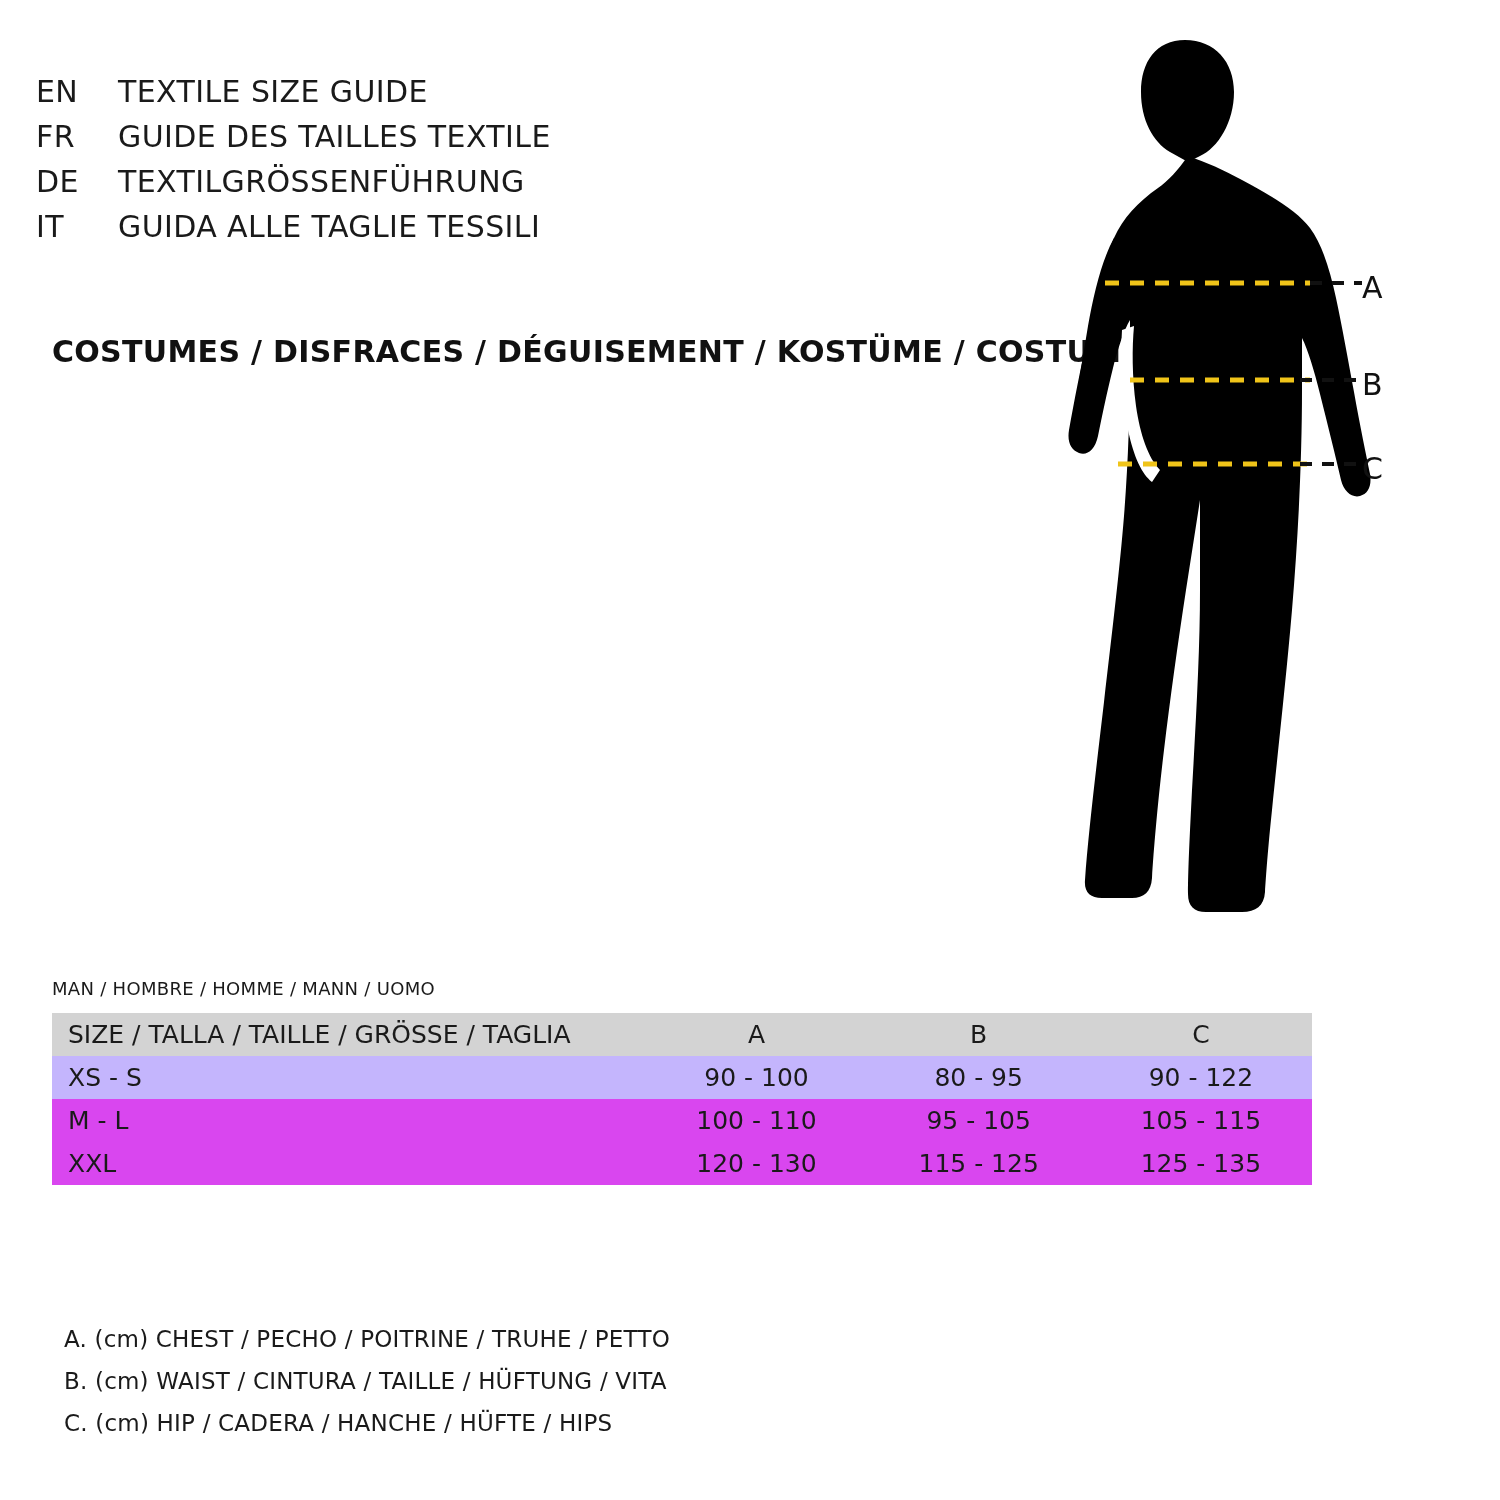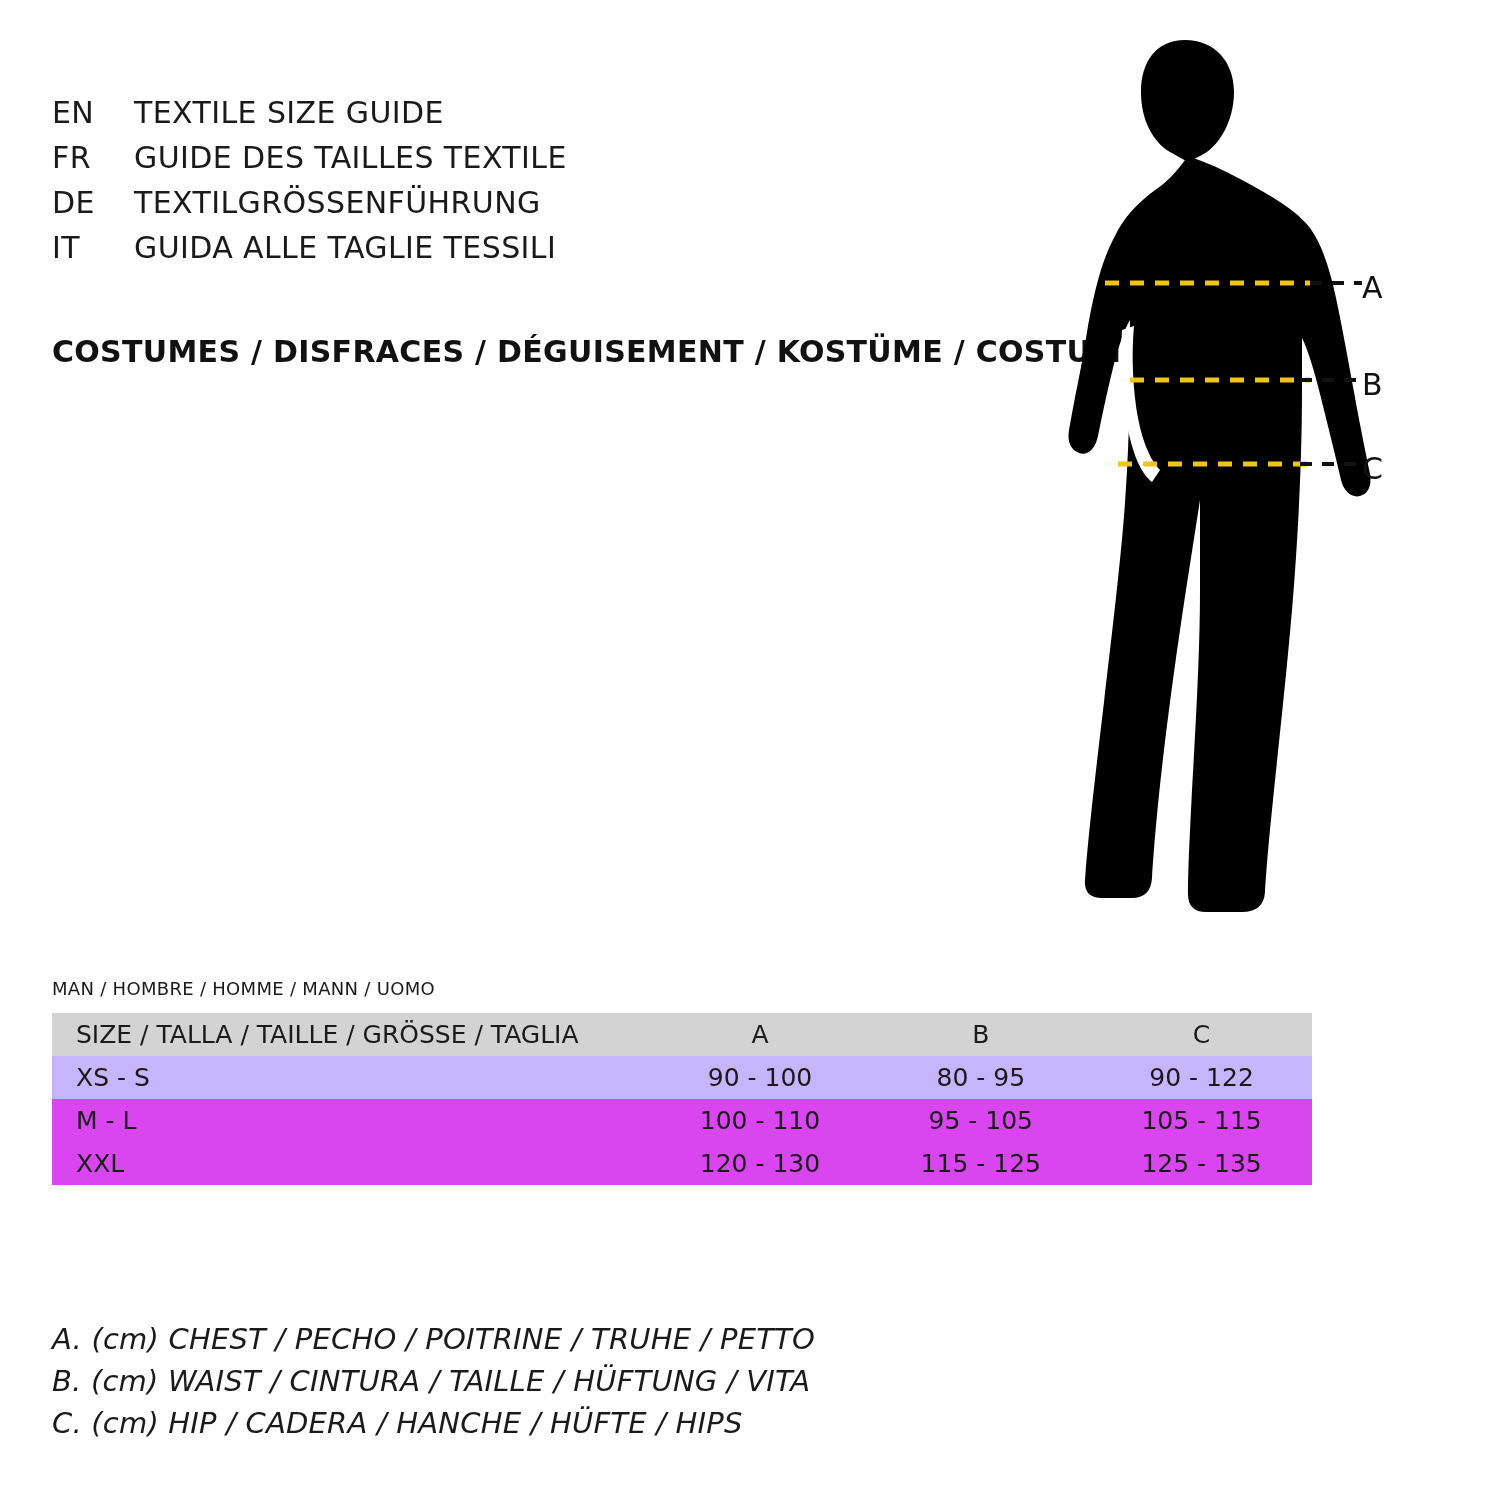--- a/index.html
+++ b/index.html
@@ -12,24 +12,23 @@
     height: 1500px;
     font-family: "DejaVu Sans", sans-serif;
     color: #1a1a1a;
     position: relative;
     overflow: hidden;
   }
 
   
   .lang-block {
     position: absolute;
-    left: 52px;
+    left: 36px;
     top: 74px;
     width: 980px;
-    margin-top: 21px;
   }
   .lang-row {
     display: flex;
     align-items: baseline;
     height: 45px;
     font-size: 30px;
     letter-spacing: 0.4px;
     color: #1a1a1a;
   }
   .lang-code {
@@ -93,45 +92,44 @@
   }
   table.size-table th,
   table.size-table td {
     padding: 7px 0 7px 0;
     font-weight: normal;
     text-align: center;
   }
   table.size-table th.col-size,
   table.size-table td.col-size {
     text-align: left;
-    padding-left: 24px;
+    padding-left: 16px;
     width: 585px;
   }
   table.size-table th.col-m,
   table.size-table td.col-m {
     width: 225px;
   }
   thead tr {
     background: #d3d3d3;
   }
   tbody tr.row-even {
     background: #c4b5fd;
   }
   tbody tr.row-odd {
     background: #d946ef;
   }
 
   
   .footnotes {
     position: absolute;
-    left: 52px;
+    left: 64px;
     top: 1318px;
-    font-size: 29px;
-    color: #1a1a1a;
-    font-style: italic;
+    font-size: 23px;
+    color: #1a1a1a;
   }
   .footnote {
     height: 42px;
     line-height: 42px;
     letter-spacing: 0.2px;
   }
 </style>
 </head>
 <body>
 

